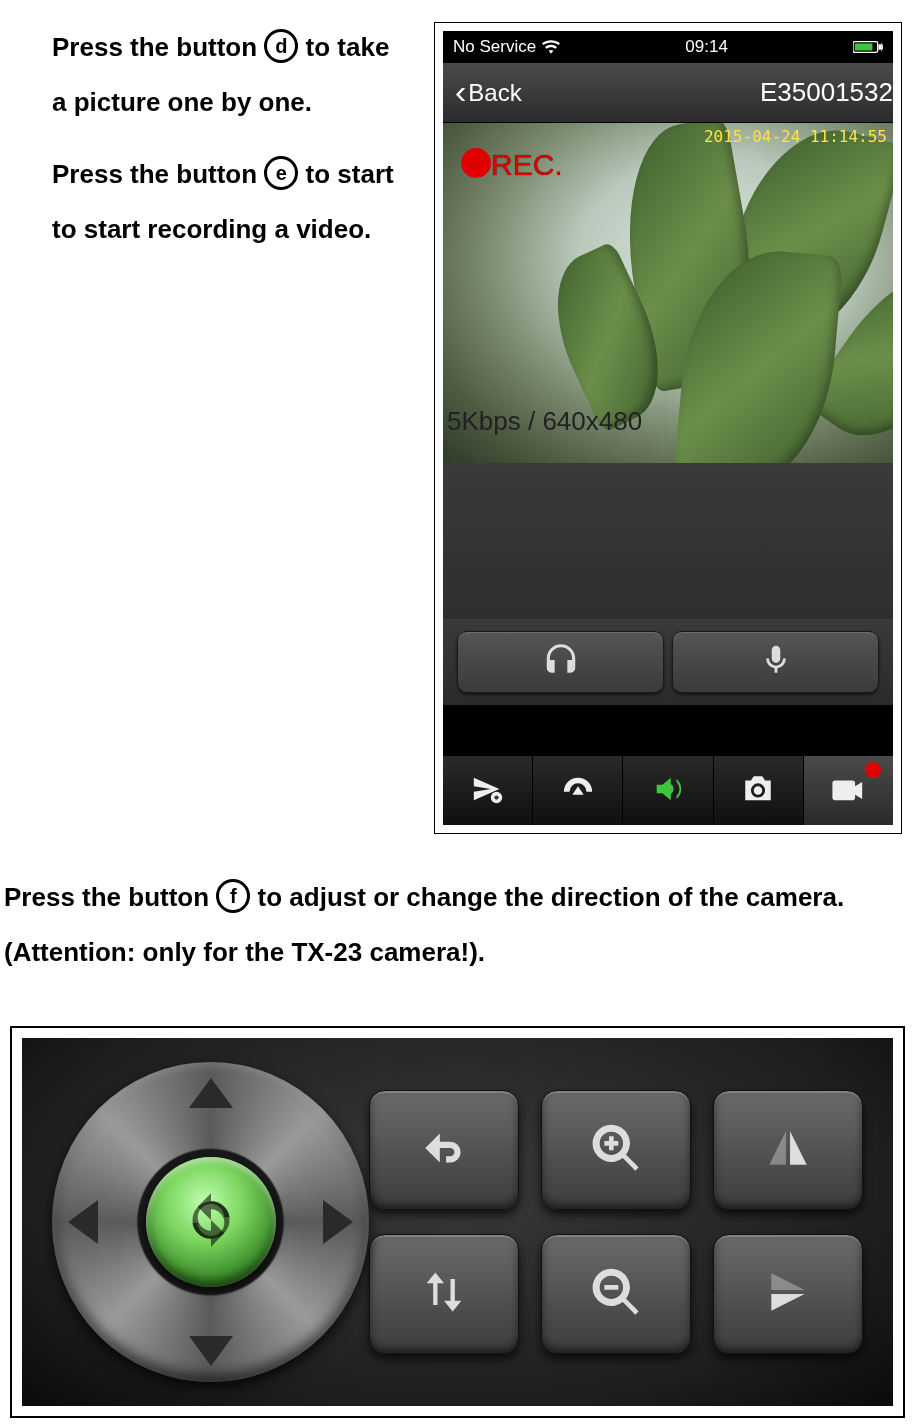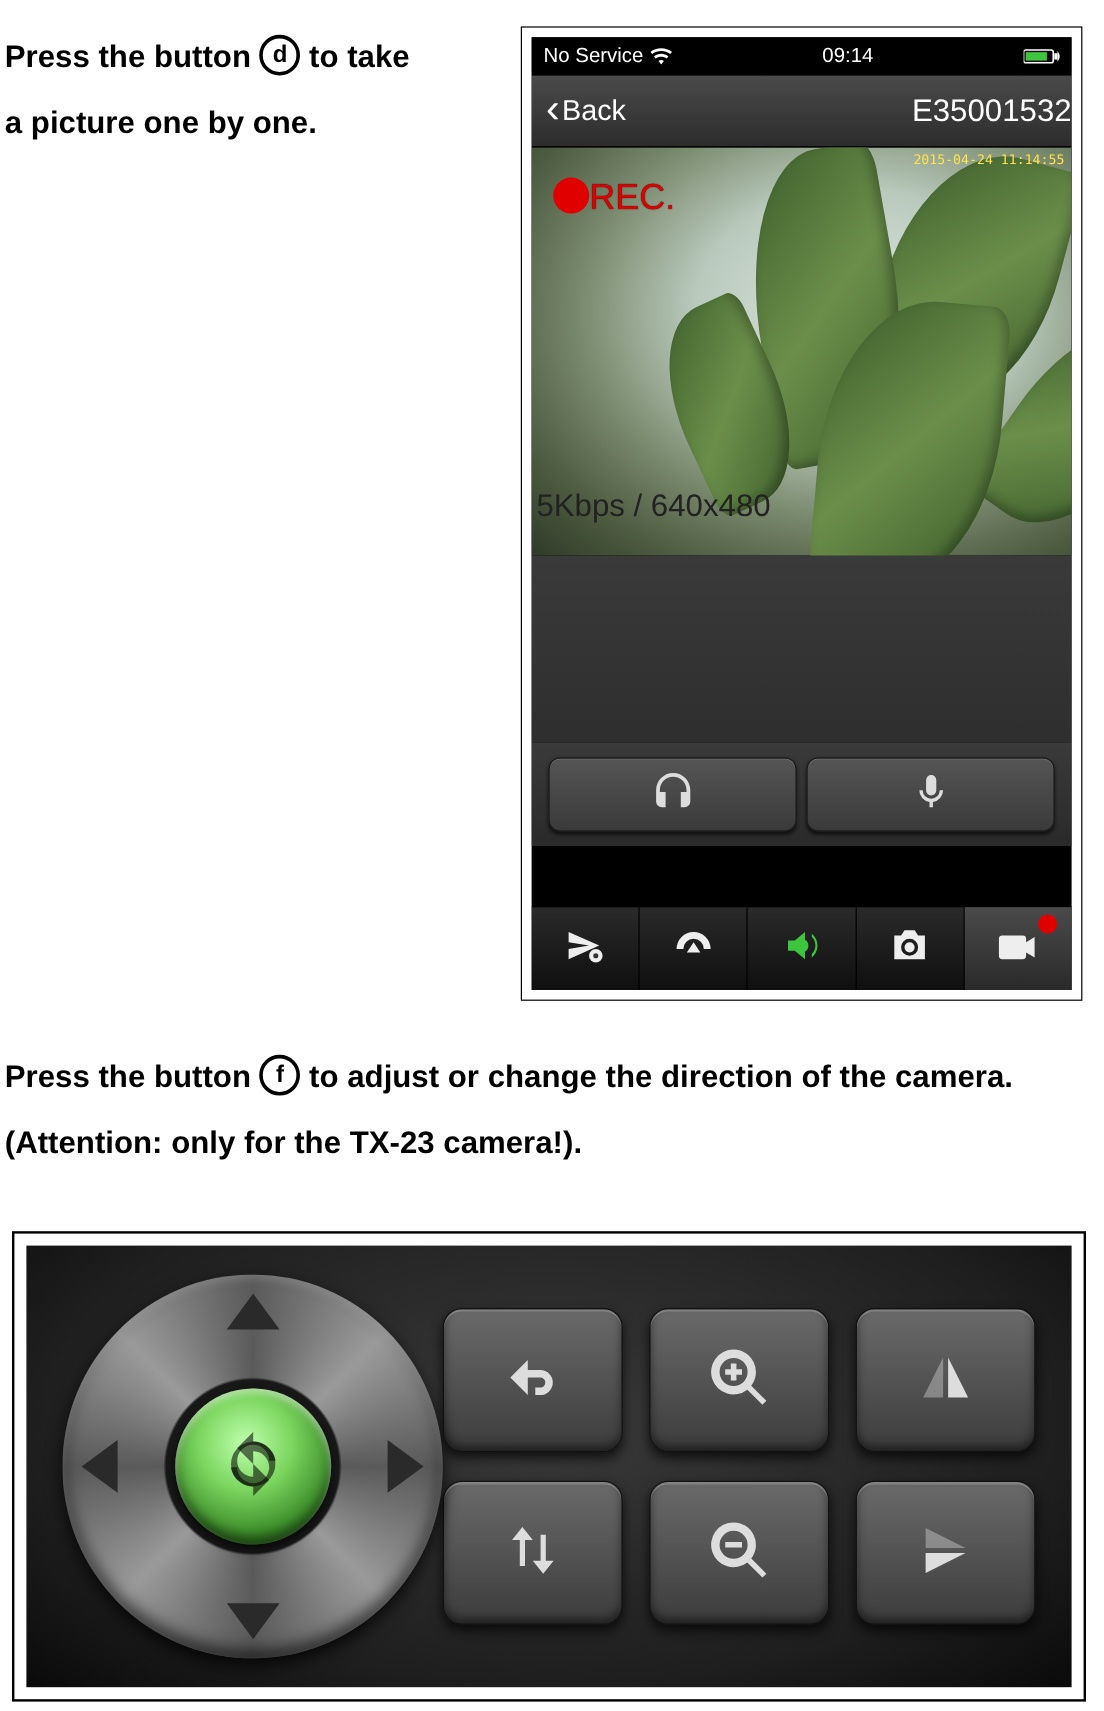--- a/index.html
+++ b/index.html
@@ -10,20 +10,21 @@
     font-family: Arial, Helvetica, sans-serif;
     color: #000;
     position: relative;
     padding: 20px 0 0 0;
   }
 
   
   .instruction-block {
     width: 360px;
     padding-left: 4px;
+    margin-left: 48px;
   }
   .instr {
     font-size: 26px;
     font-weight: bold;
     line-height: 2.1;
   }
   .inline-icon {
     display: inline-flex;
     align-items: center;
     justify-content: center;
@@ -140,21 +141,21 @@
   .rec-dot {
     width: 30px; height: 30px;
     background: #e00000;
     border-radius: 50%;
   }
   .video-timestamp {
     position: absolute;
     top: 4px;
     right: 6px;
     color: #ffe14a;
-    font-size: 11px;
+    font-size: 16px;
     font-family: monospace;
   }
   .video-meta {
     position: absolute;
     bottom: 26px;
     left: 4px;
     font-size: 26px;
     color: #222;
   }
 
@@ -321,20 +322,25 @@
 </head>
 <body>
 
 <div class="instruction-block">
   <p class="instr">
     <span>Press the button </span>
     <span class="inline-icon">d</span>
     <span> to take a picture one by one.</span>
   </p>
   <br>
+  <p class="instr">
+    <span>Press the button </span>
+    <span class="inline-icon">e</span>
+    <span> to start to start recording a video.</span>
+  </p>
 </div>
 
 <div class="phone-frame">
   <div class="phone-inner">
 
     <div class="status-bar">
       <div class="status-left">
         <span>No Service</span>
         <span class="wifi-icon">
           <svg width="18" height="14" viewBox="0 0 24 18">

